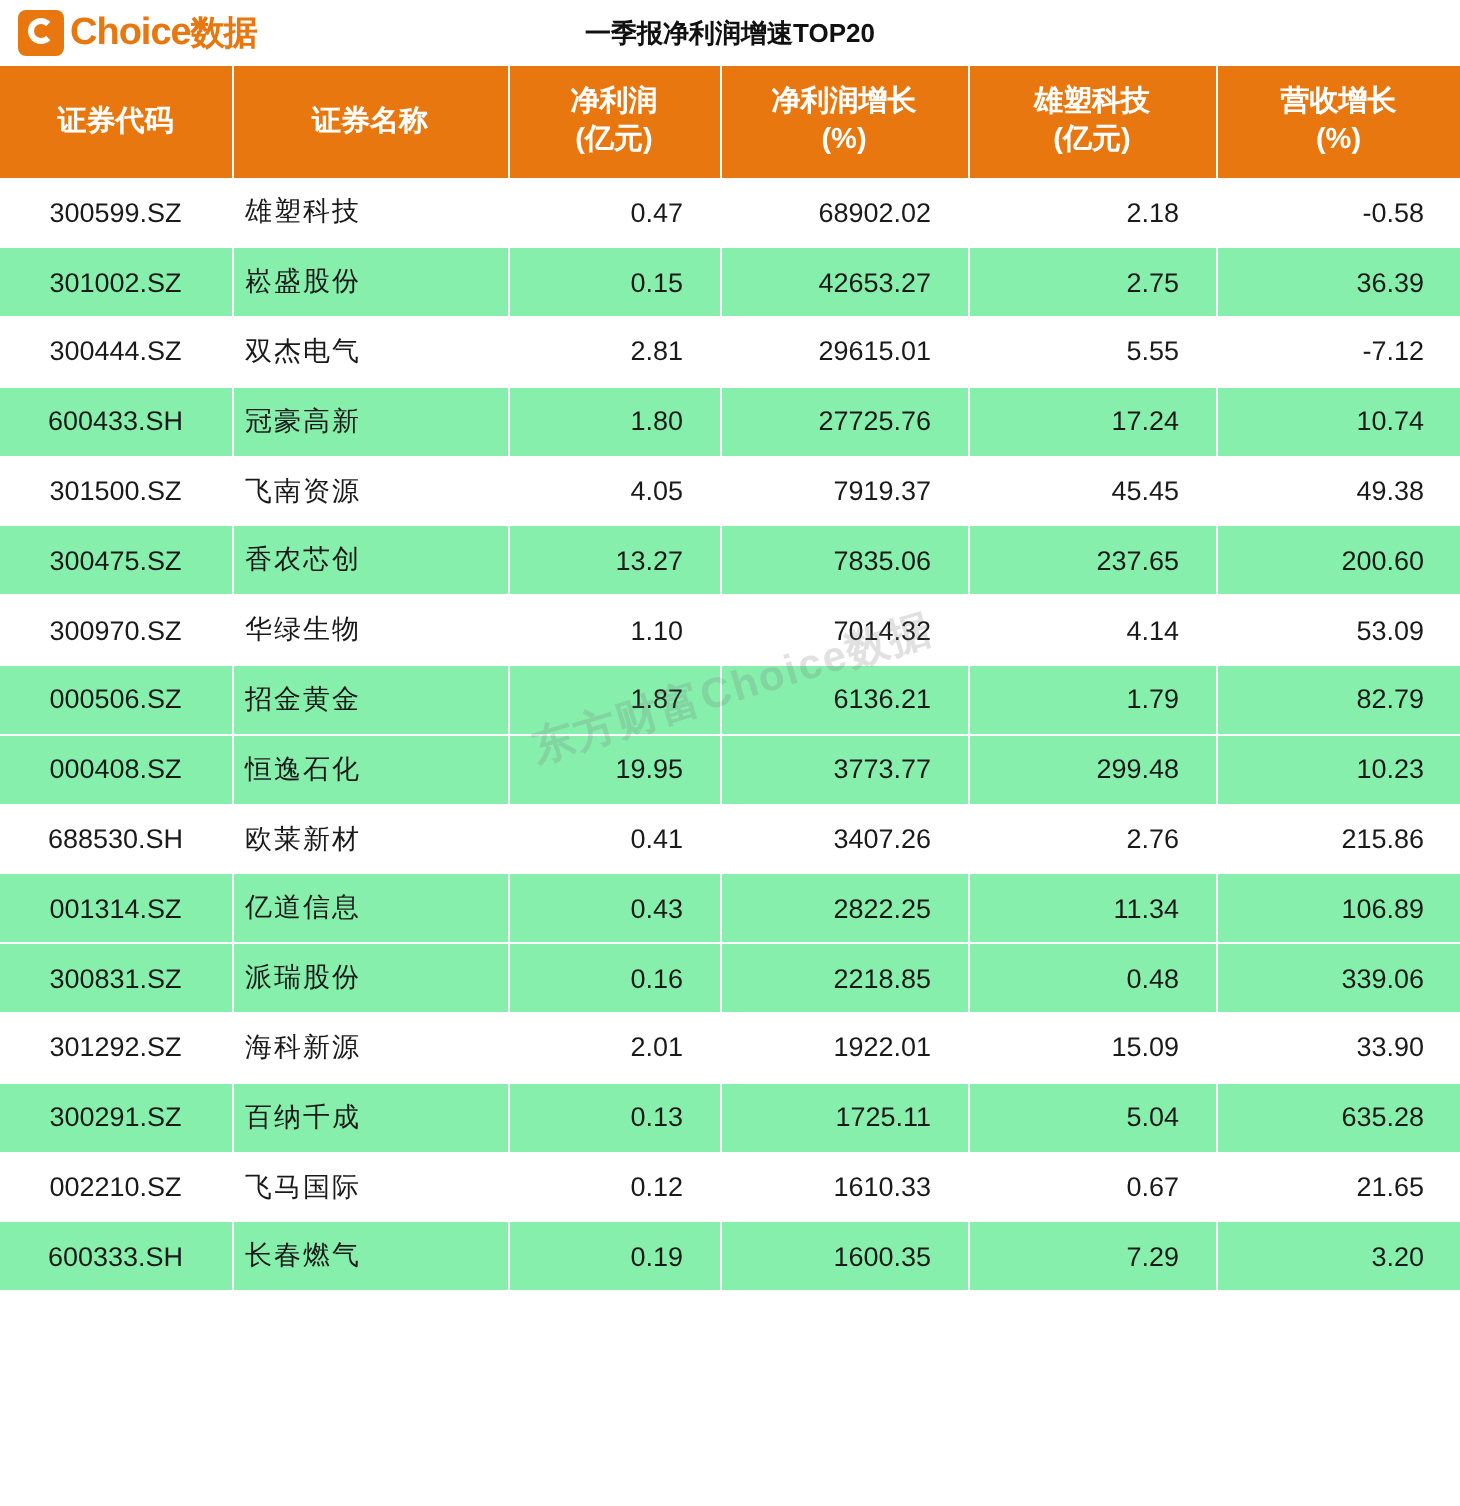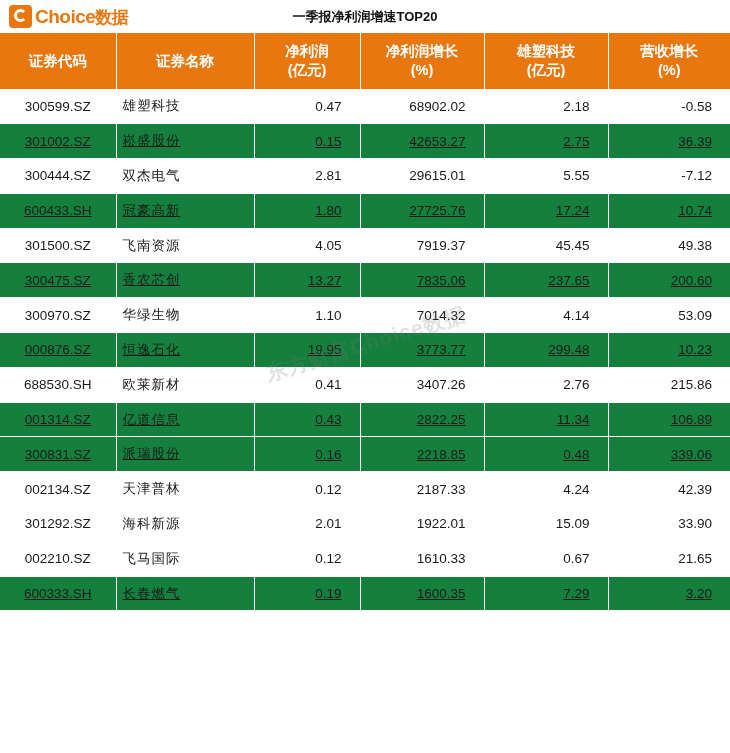--- a/index.html
+++ b/index.html
@@ -99,21 +99,21 @@
     color: #1a1a1a;
     text-align: center;
     border-right: 1px solid #ffffff;
     border-bottom: 1px solid #ffffff;
     padding: 0 6px;
     white-space: nowrap;
     overflow: hidden;
   }
   tbody td:last-child { border-right: none; }
   tbody tr.odd td { background: #ffffff; }
-  tbody tr.even td { background: #15803d; text-decoration: underline; }
+  tbody tr.even td { background: #86efac; }
   td.code { text-align: center; letter-spacing: 0px; }
   td.name { text-align: left; letter-spacing: 1px; }
   td.num { text-align: right; padding-right: 18px; }
   .watermark {
     position: absolute;
     left: 262px;
     top: 330px;
     font-size: 21px;
     font-weight: bold;
     color: rgba(120,120,120,0.22);
@@ -216,21 +216,29 @@
       </tr>
       <tr class="odd">
         <td class="code">300970.SZ</td>
         <td class="name">华绿生物</td>
         <td class="num">1.10</td>
         <td class="num">7014.32</td>
         <td class="num">4.14</td>
         <td class="num">53.09</td>
       </tr>
       <tr class="even">
-        <td class="code">000876.SZ</td>
+        <td class="code">000506.SZ</td>
+        <td class="name">招金黄金</td>
+        <td class="num">1.87</td>
+        <td class="num">6136.21</td>
+        <td class="num">1.79</td>
+        <td class="num">82.79</td>
+      </tr>
+      <tr class="even">
+        <td class="code">000408.SZ</td>
         <td class="name">恒逸石化</td>
         <td class="num">19.95</td>
         <td class="num">3773.77</td>
         <td class="num">299.48</td>
         <td class="num">10.23</td>
       </tr>
       <tr class="odd">
         <td class="code">688530.SH</td>
         <td class="name">欧莱新材</td>
         <td class="num">0.41</td>
@@ -248,35 +256,35 @@
       </tr>
       <tr class="even">
         <td class="code">300831.SZ</td>
         <td class="name">派瑞股份</td>
         <td class="num">0.16</td>
         <td class="num">2218.85</td>
         <td class="num">0.48</td>
         <td class="num">339.06</td>
       </tr>
       <tr class="odd">
-        <td class="code">002134.SZ</td>
-        <td class="name">天津普林</td>
-        <td class="num">0.12</td>
-        <td class="num">2187.33</td>
-        <td class="num">4.24</td>
-        <td class="num">42.39</td>
-      </tr>
-      <tr class="odd">
         <td class="code">301292.SZ</td>
         <td class="name">海科新源</td>
         <td class="num">2.01</td>
         <td class="num">1922.01</td>
         <td class="num">15.09</td>
         <td class="num">33.90</td>
       </tr>
+      <tr class="even">
+        <td class="code">300291.SZ</td>
+        <td class="name">百纳千成</td>
+        <td class="num">0.13</td>
+        <td class="num">1725.11</td>
+        <td class="num">5.04</td>
+        <td class="num">635.28</td>
+      </tr>
       <tr class="odd">
         <td class="code">002210.SZ</td>
         <td class="name">飞马国际</td>
         <td class="num">0.12</td>
         <td class="num">1610.33</td>
         <td class="num">0.67</td>
         <td class="num">21.65</td>
       </tr>
       <tr class="even">
         <td class="code">600333.SH</td>

